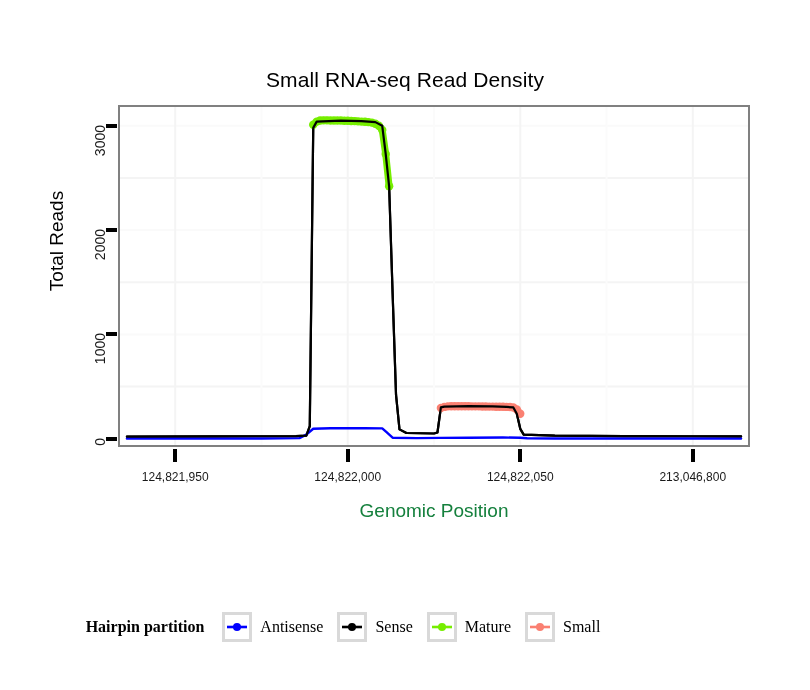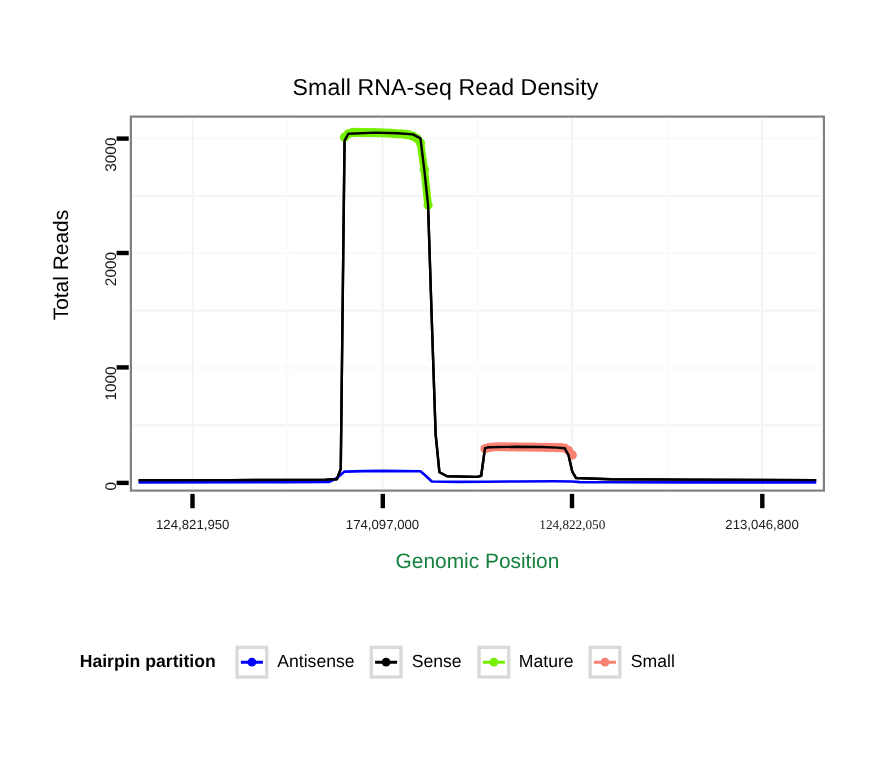--- a/index.html
+++ b/index.html
@@ -90,27 +90,28 @@
     top: 470px;
     font-size: 12px;
     color: #1a1a1a;
     white-space: nowrap;
     text-align: center;
     width: 140px;
   }
   #legend {
     position: absolute;
     left: 0;
-    top: 587px;
+    top: 612px;
     width: 700px;
     display: flex;
     flex-direction: row;
     align-items: center;
     justify-content: center;
     gap: 0px;
+    font-family: Liberation Serif, serif;
   }
   #legend-title {
     font-size: 16px;
     font-weight: bold;
     color: #000000;
     margin-right: 18px;
     white-space: nowrap;
   }
   .legend-entry {
     display: flex;
@@ -225,23 +226,23 @@
       <div class="ytick-label" style="top: 325.42px; right: 710px; width: 60px;">1000</div>
       <div class="ytick-mark" style="top: 228.099px;"></div>
       <div class="ytick-label" style="top: 221.099px; right: 710px; width: 60px;">2000</div>
       <div class="ytick-mark" style="top: 123.778px;"></div>
       <div class="ytick-label" style="top: 116.778px; right: 710px; width: 60px;">3000</div>
     </div>
   <div id="x-axis">
       <div class="xtick-mark" style="left: 173.209px;"></div>
       <div class="xtick-label" style="left: 105.209px;">124,821,950</div>
       <div class="xtick-mark" style="left: 345.736px;"></div>
-      <div class="xtick-label" style="left: 277.736px;">174,097,000</div>
+      <div class="xtick-label" style="left: 277.736px;">124,822,000</div>
       <div class="xtick-mark" style="left: 518.264px;"></div>
-      <div class="xtick-label" style="left: 450.264px; font-family: Liberation Serif, serif;">124,822,050</div>
+      <div class="xtick-label" style="left: 450.264px;">124,822,050</div>
       <div class="xtick-mark" style="left: 690.791px;"></div>
       <div class="xtick-label" style="left: 622.791px;">213,046,800</div>
     </div>
 
   <div id="x-axis-title">Genomic Position</div>
 
   <div id="legend">
     <div id="legend-title">Hairpin partition</div>
   <div class="legend-entry">
         <div class="legend-key">

